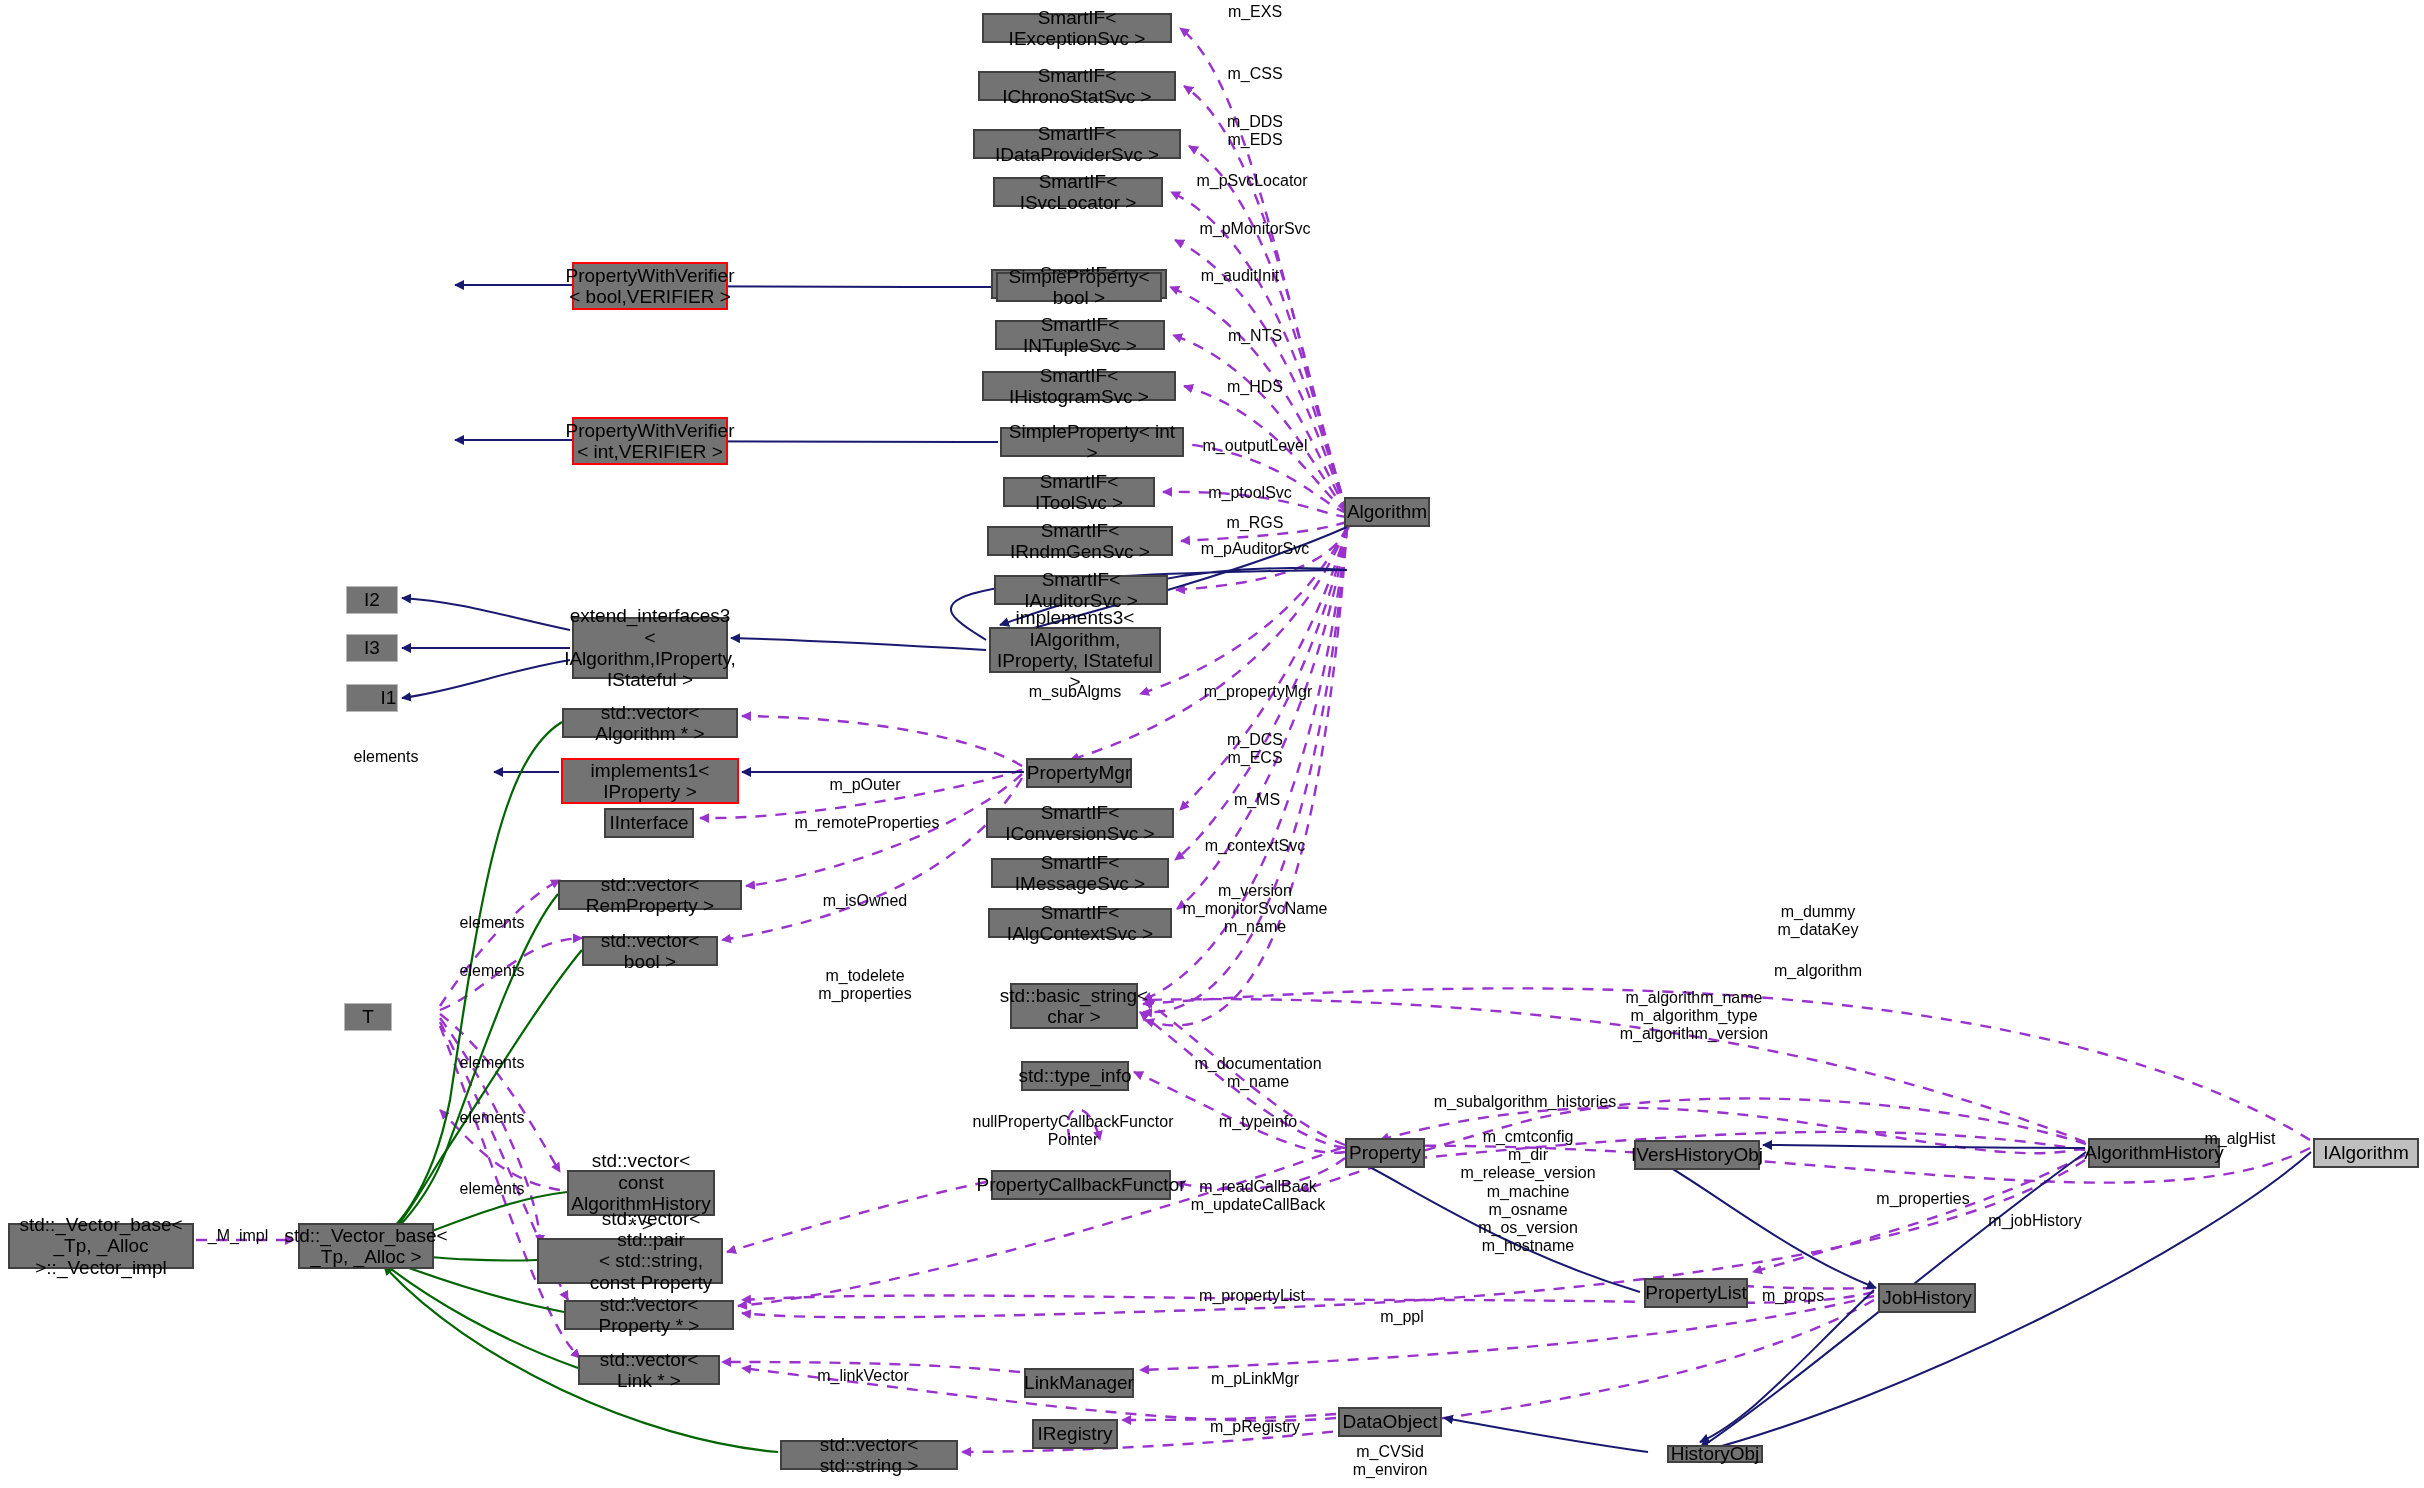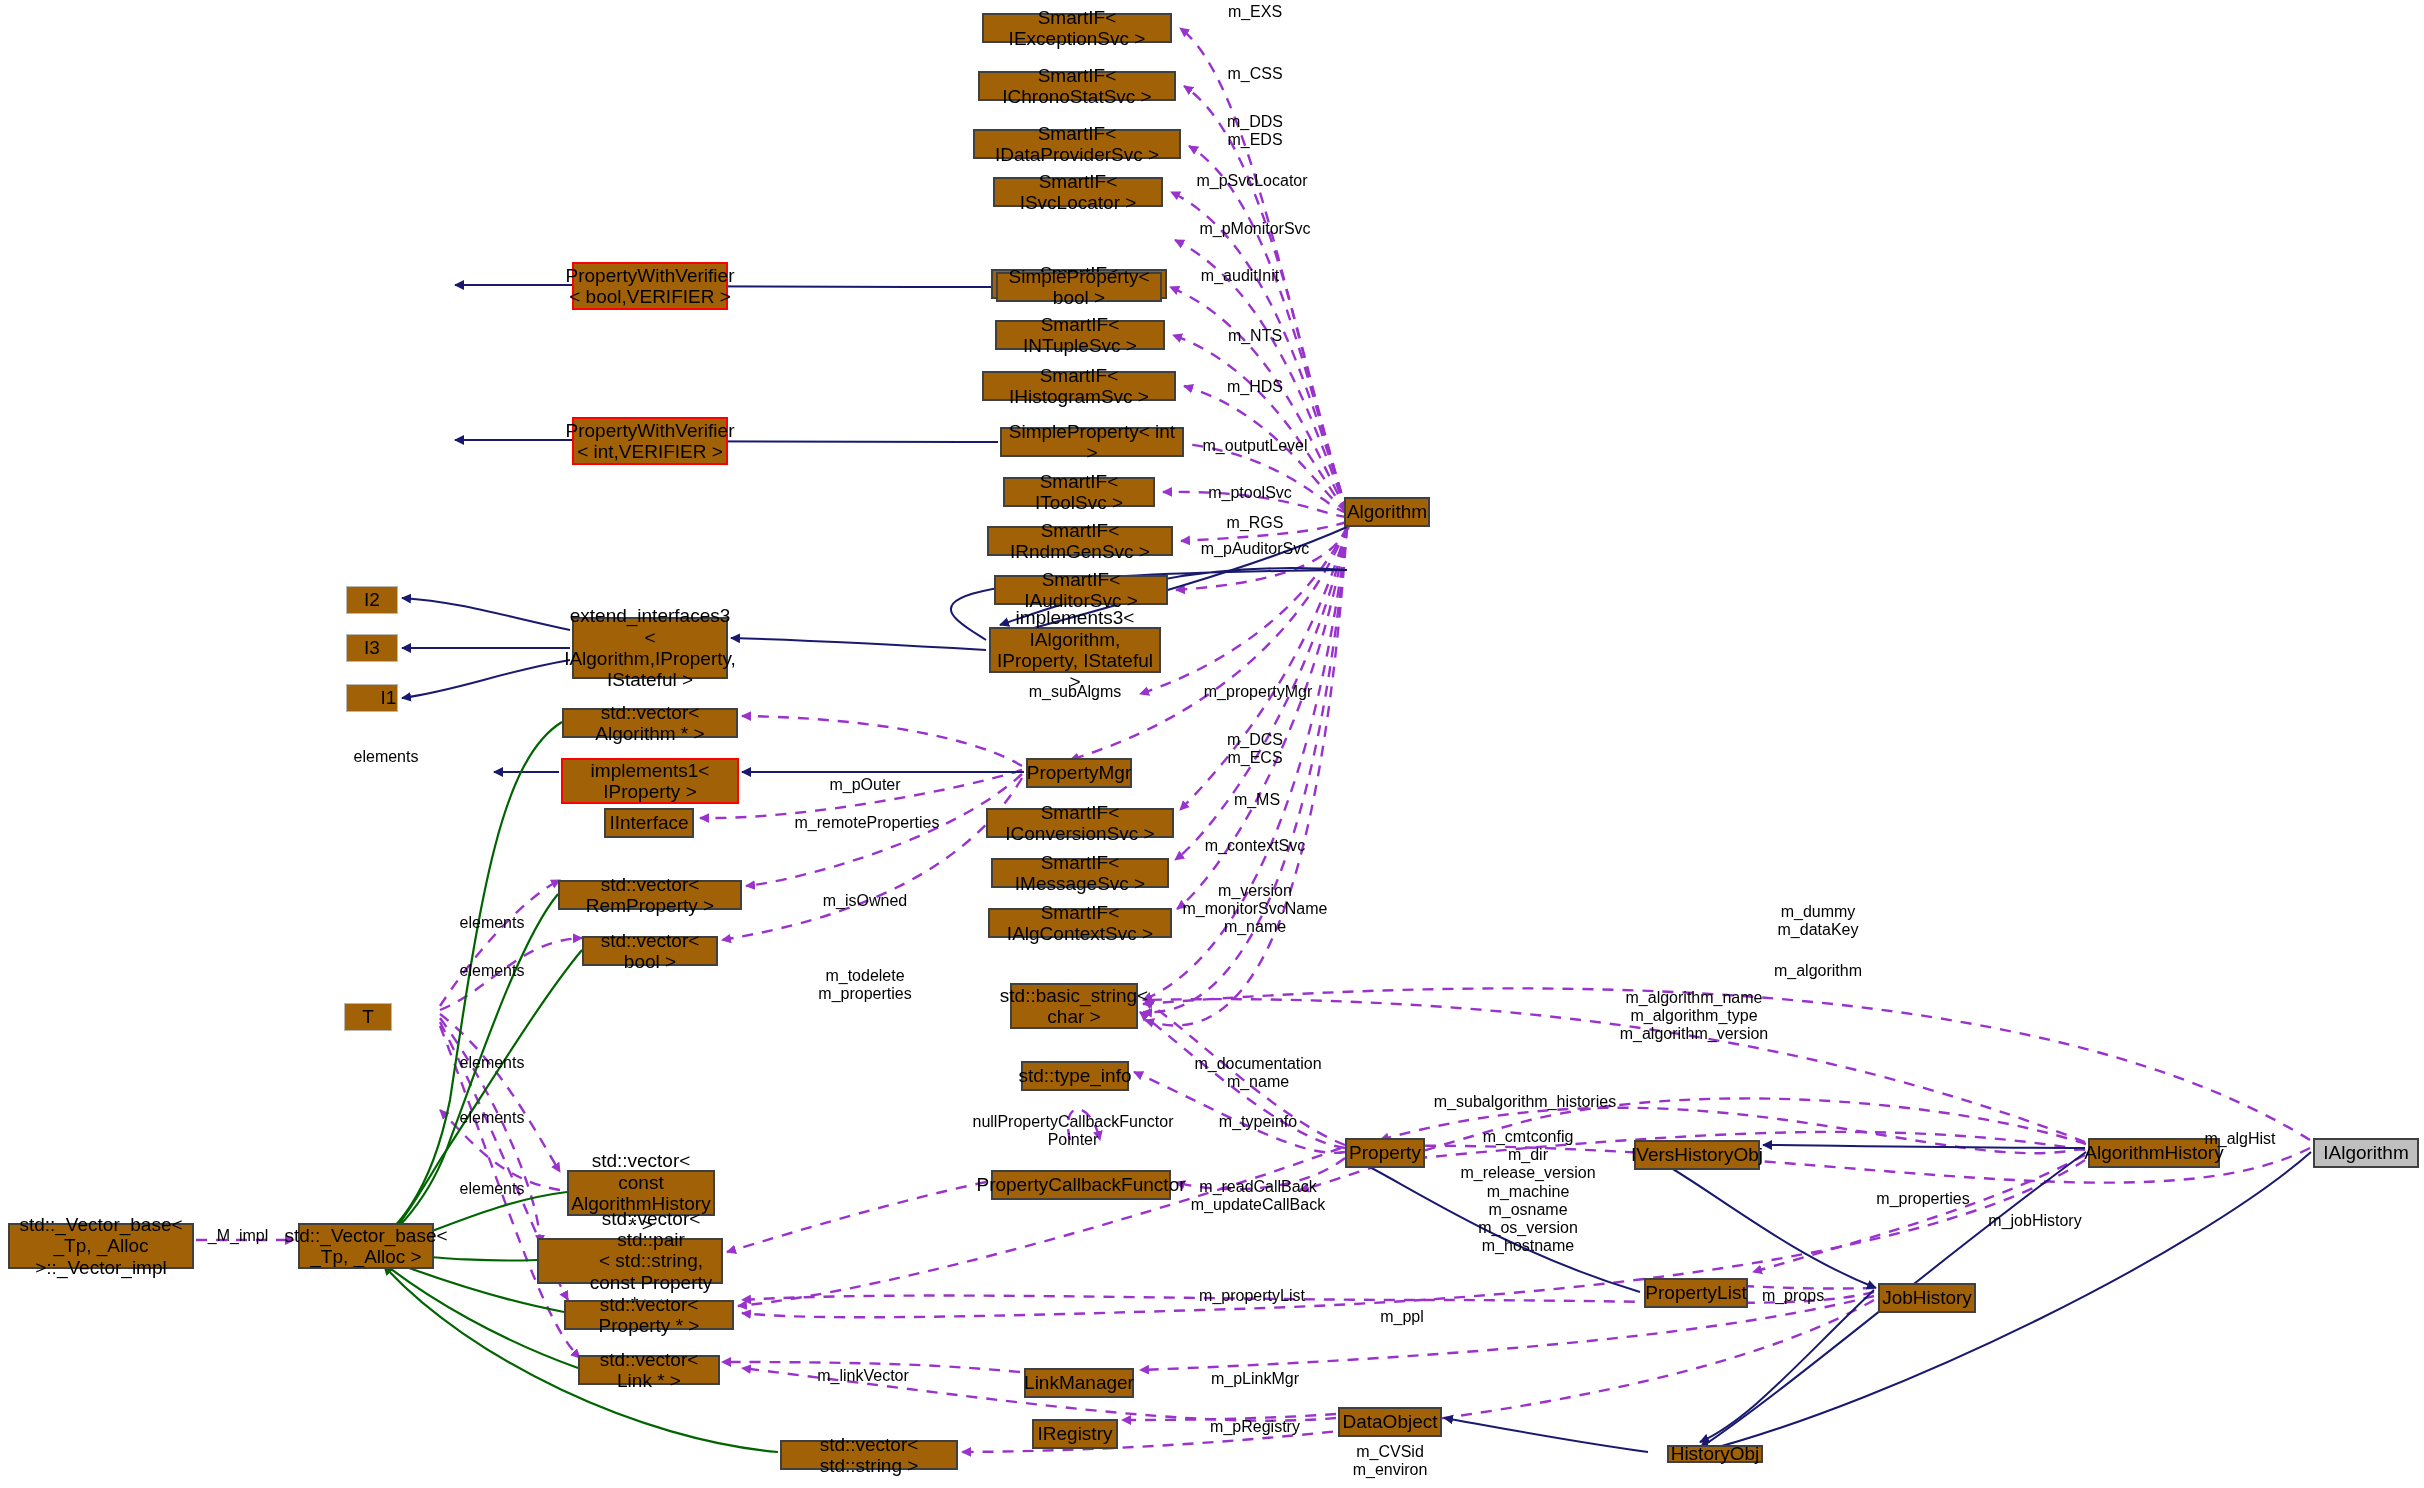--- a/index.html
+++ b/index.html
@@ -1,19 +1,19 @@
 <!DOCTYPE html>
 <html><head>
 <meta charset="utf-8">
 <style>
   html,body{margin:0;padding:0;background:#ffffff;}
   #stage{position:relative;width:2424px;height:1488px;background:#fff;
          font-family:"Liberation Sans", sans-serif;overflow:hidden;}
   svg{position:absolute;left:0;top:0;width:2424px;height:1488px;}
-  .nodebox{position:absolute;box-sizing:border-box;background:#a16207;
+  .nodebox{position:absolute;box-sizing:border-box;background:#737373;
            border:2px solid #404040;display:flex;align-items:center;
            justify-content:center;text-align:center;line-height:1.12;
            font-size:19px;color:#000;white-space:pre-line;padding:1px 6px;}
   .nodebox.red{border-color:#ff0000;}
   .nodebox.gray{background:#bfbfbf;border-color:#404040;}
   .nodebox.thin{border:1px solid #b8b8b8;}
   .elabel{position:absolute;font-size:16px;color:#000;line-height:1.14;
           text-align:center;white-space:pre-line;transform:translateX(-50%);}
 </style>
 </head>

